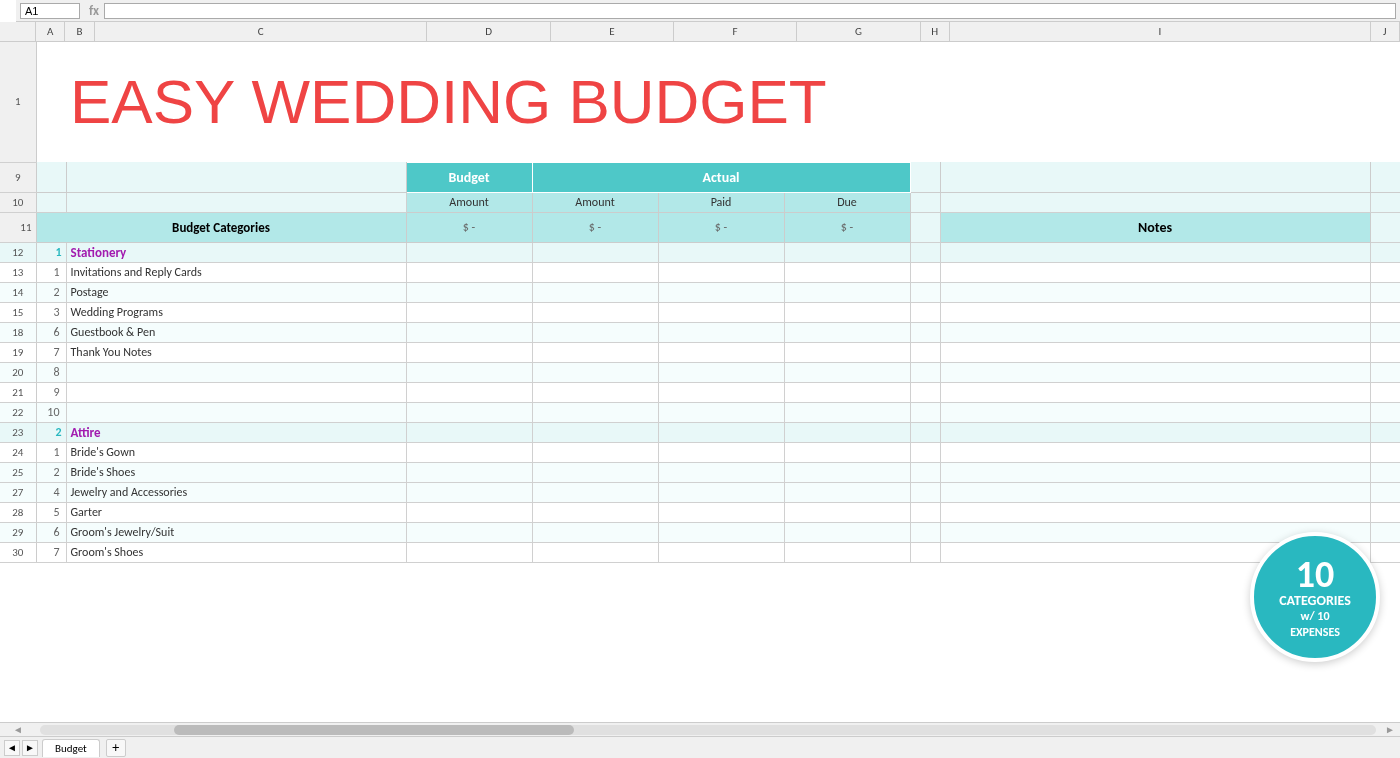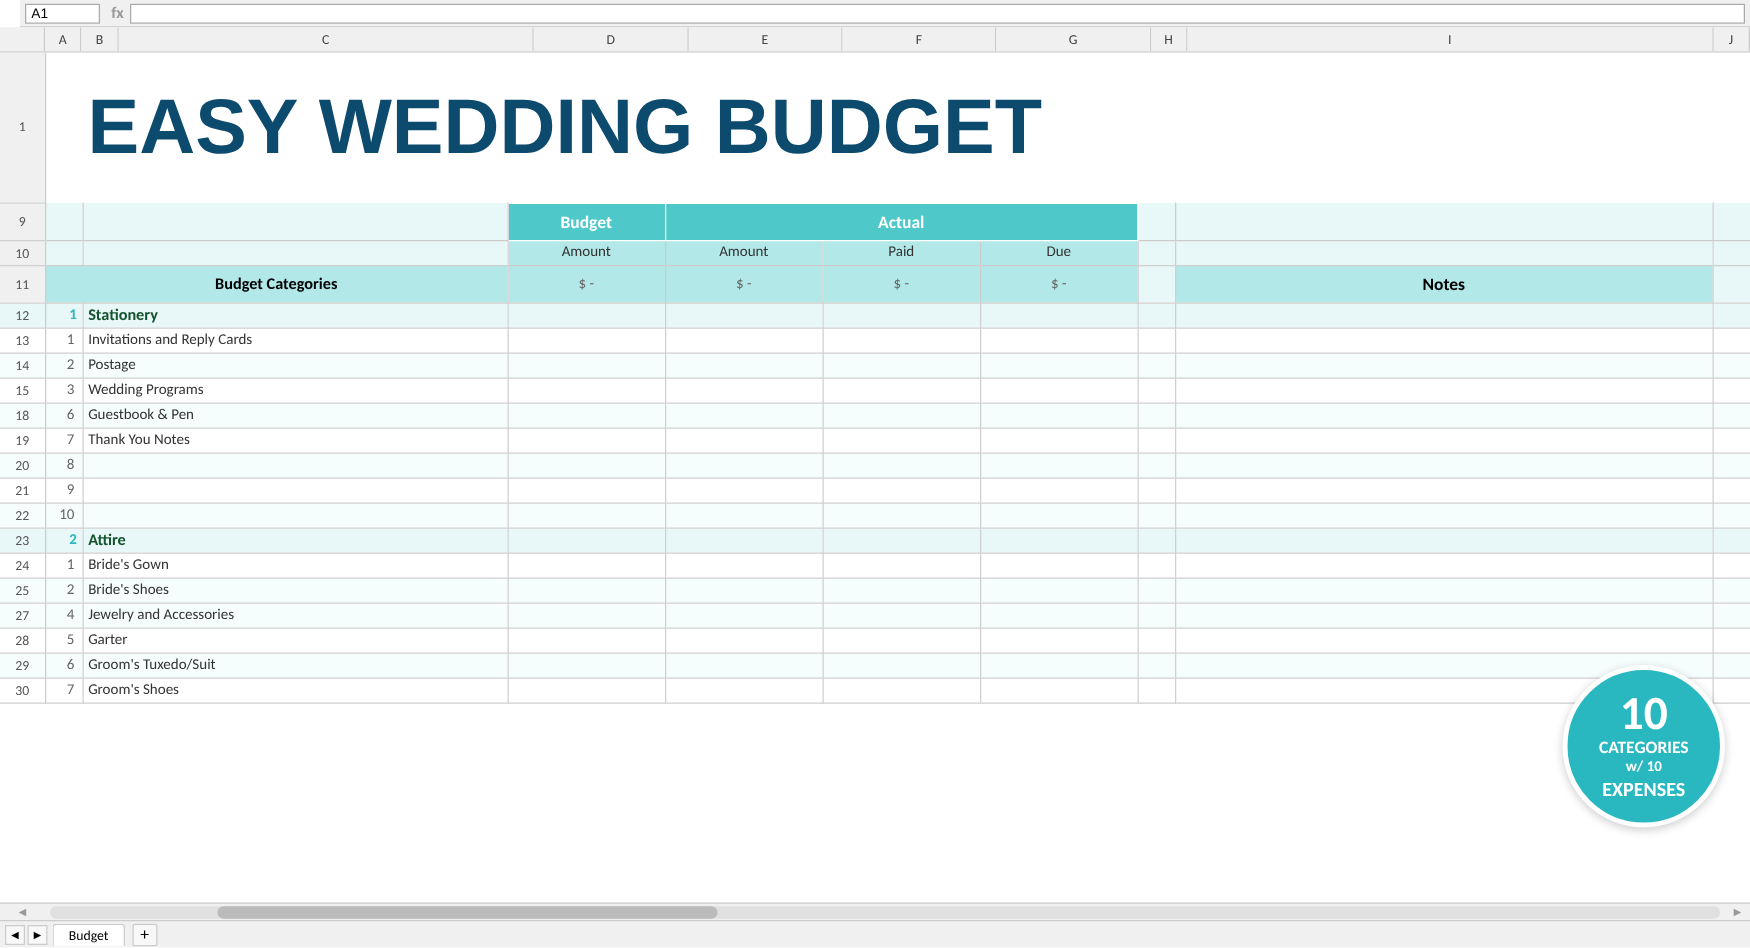--- a/index.html
+++ b/index.html
@@ -36,21 +36,21 @@
     td.row-n { width: 36px; background: #f0f0f0; text-align: center; color: #555; font-size: 11px; border-right: 1px solid #ccc; }
 
     
     .header-teal { background: #4ec8c8; color: #fff; font-weight: bold; text-align: center; border: 1px solid #fff; }
     .header-light { background: #b2e8e8; color: #333; text-align: center; font-weight: normal; border: 1px solid #ccc; }
     .header-label { background: #b2e8e8; color: #000; font-weight: bold; text-align: center; font-size: 13px; border: 1px solid #ccc; }
     .notes-header { background: #b2e8e8; color: #000; font-weight: bold; text-align: center; font-size: 14px; border: 1px solid #ccc; }
 
     
     .cat-number { color: #29b8c0; font-weight: bold; text-align: right; padding-right: 4px; }
-    .cat-name { color: #14532d; font-weight: bold; font-size: 13px; }
+    .cat-name { color: #a21caf; font-weight: bold; font-size: 13px; }
     .item-number { color: #666; text-align: right; padding-right: 6px; }
     .item-name { color: #333; }
     .dollar-cell { color: #666; }
 
     
     .cat-row td { background: #e8f8f8; }
     .data-row td { background: #fff; }
     .data-row-alt td { background: #f5fdfd; }
 
     
@@ -76,21 +76,21 @@
       color: #fff;
       font-weight: bold;
       text-align: center;
       border: 4px solid #fff;
       box-shadow: 0 2px 8px rgba(0,0,0,0.2);
       z-index: 10;
     }
     .badge-circle .big-num { font-size: 38px; line-height: 1; }
     .badge-circle .cat-text { font-size: 14px; line-height: 1.2; }
     .badge-circle .with { font-size: 12px; line-height: 1.3; }
-    .badge-circle .exp { font-size: 16px; line-height: 1.2; }
+    .badge-circle .exp { font-size: 12px; line-height: 1.2; }
 
     
     .scroll-row { height: 14px; background: #f0f0f0; border-top: 1px solid #ccc; display: flex; align-items: center; }
     .h-scrollbar { flex: 1; height: 10px; background: #e0e0e0; margin: 0 4px; border-radius: 5px; position: relative; }
     .h-scrollbar-thumb { position: absolute; left: 10%; width: 30%; height: 100%; background: #bbb; border-radius: 5px; }
 
     .col-headers-row { display: flex; height: 20px; background: #f0f0f0; border-bottom: 1px solid #ccc; flex-shrink: 0; }
     .ch { border-right: 1px solid #ccc; text-align: center; font-size: 11px; color: #444; line-height: 20px; background: #f0f0f0; overflow: hidden; }
 
     tr.h20 td { height: 20px; }
@@ -136,21 +136,21 @@
           <col class="col-h">
           <col class="col-i">
           <col class="col-j">
         </colgroup>
         <tbody>
 
           <tr class="h120">
             <td class="row-n" style="height:120px;vertical-align:middle;">1</td>
             <td style="height:120px;border:none;"></td>
             <td colspan="6" style="height:120px;border:none;">
-              <span style="font-family:'Comic Sans MS','Segoe UI','Arial',cursive;font-size:62px;color:#0c4a6e;font-weight:bold;">EASY WEDDING BUDGET</span>
+              <span style="font-family:'Comic Sans MS','Segoe UI','Arial',cursive;font-size:62px;color:#ef4444;font-weight:normal;">EASY WEDDING BUDGET</span>
             </td>
             <td style="height:120px;border:none;"></td>
             <td style="height:120px;border:none;"></td>
             <td style="height:120px;border:none;"></td>
           </tr>
 
           <tr class="h30">
             <td class="row-n" style="height:30px;">9</td>
             <td style="background:#e8f8f8;border-color:#ccc;"></td>
             <td style="background:#e8f8f8;border-color:#ccc;"></td>
@@ -168,21 +168,21 @@
             <td class="header-light">Amount</td>
             <td class="header-light">Amount</td>
             <td class="header-light">Paid</td>
             <td class="header-light">Due</td>
             <td style="background:#e8f8f8;"></td>
             <td style="background:#e8f8f8;"></td>
             <td style="background:#e8f8f8;"></td>
           </tr>
 
           <tr class="h30">
-            <td class="row-n" style="height:30px;">11</td>
+            <td class="row-n" style="height:30px;text-align:right;">11</td>
             <td colspan="2" class="header-label" style="height:30px;">Budget Categories</td>
             <td class="header-light dollar-cell" style="height:30px;text-align:center;">$ -</td>
             <td class="header-light dollar-cell" style="height:30px;text-align:center;">$ -</td>
             <td class="header-light dollar-cell" style="height:30px;text-align:center;">$ -</td>
             <td class="header-light dollar-cell" style="height:30px;text-align:center;">$ -</td>
             <td style="background:#e8f8f8;"></td>
             <td class="notes-header" style="height:30px;">Notes</td>
             <td style="background:#e8f8f8;"></td>
           </tr>
 
@@ -367,21 +367,21 @@
             <td></td>
             <td></td>
             <td></td>
             <td></td>
             <td></td>
           </tr>
 
           <tr class="h20 data-row-alt">
             <td class="row-n">29</td>
             <td class="item-number">6</td>
-            <td class="item-name">Groom's Tuxedo/Suit</td>
+            <td class="item-name">Groom's Jewelry/Suit</td>
             <td></td>
             <td></td>
             <td></td>
             <td></td>
             <td></td>
             <td></td>
             <td></td>
           </tr>
 
           <tr class="h20 data-row">

